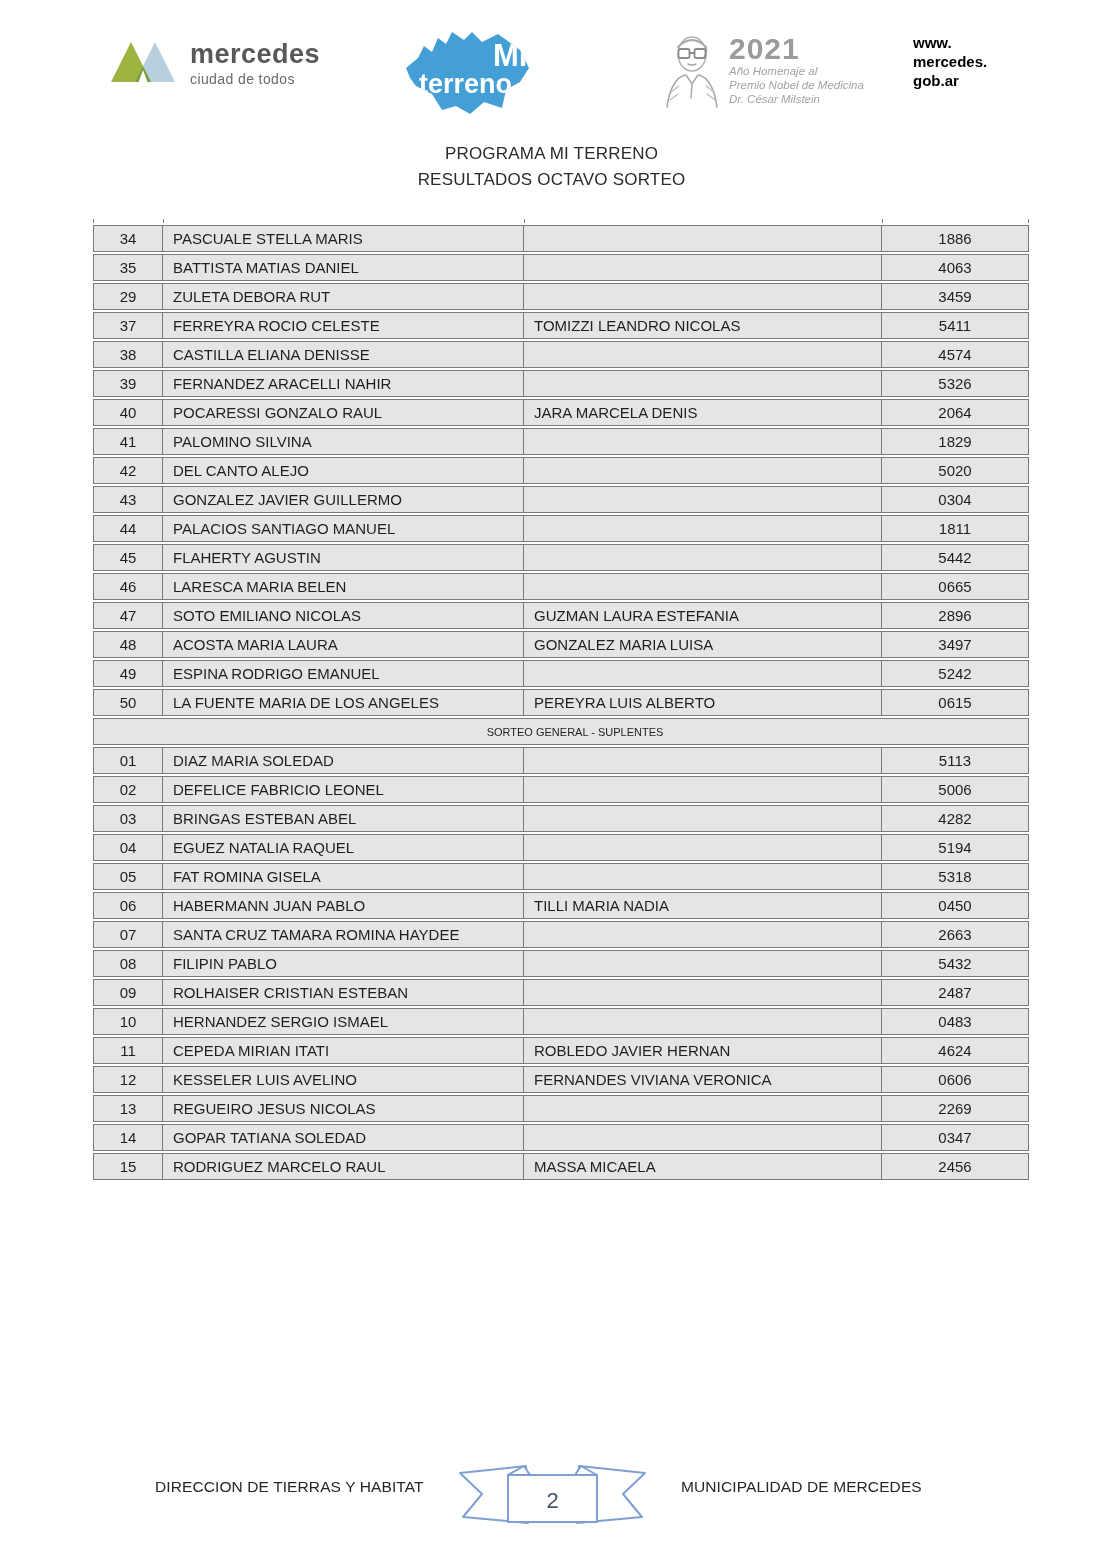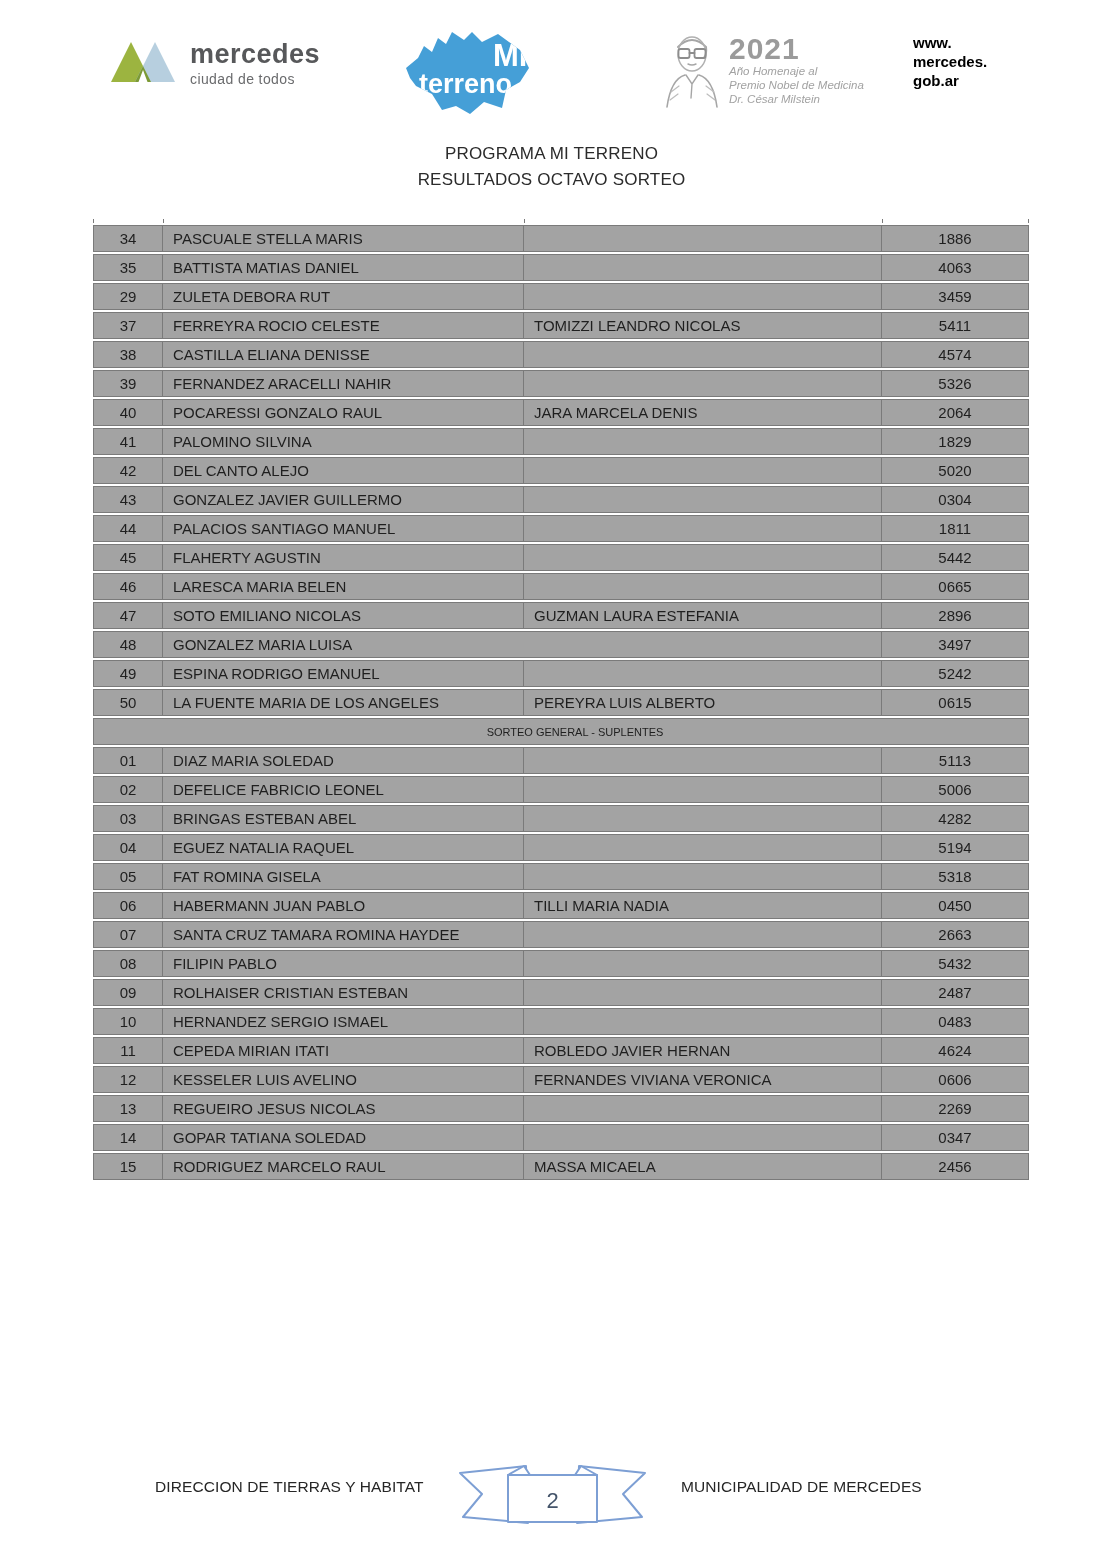--- a/index.html
+++ b/index.html
@@ -24,21 +24,21 @@
   .year-line{font-size:11.5px;font-style:italic;color:#a2a2a2;line-height:14px;}
   .website{position:absolute;left:913px;top:33px;font-size:15px;font-weight:bold;color:#000000;line-height:19px;}
   
   .doc-title{position:absolute;left:0;top:141px;width:100%;text-align:center;
     font-size:17px;color:#2b2b2b;line-height:26px;letter-spacing:0.2px;}
   
   .results-table{position:absolute;left:93px;top:219px;width:936px;}
   .stub-strip{position:relative;height:4px;margin-bottom:2px;}
   .stub{position:absolute;top:0;width:1px;height:4px;background:#7a7a7a;}
   .trow{display:flex;align-items:stretch;border:1px solid #7a7a7a;margin-bottom:2px;
-    height:27px;box-sizing:border-box;background:#a3a3a3;font-size:15px;}
+    height:27px;box-sizing:border-box;background:#e5e5e5;font-size:15px;}
   .cell{display:flex;align-items:center;box-sizing:border-box;overflow:hidden;white-space:nowrap;}
   .c1{width:69px;justify-content:center;border-right:1px solid #7a7a7a;}
   .c2{width:361px;padding-left:10px;border-right:1px solid #7a7a7a;}
   .c3{flex:1;padding-left:10px;border-right:1px solid #7a7a7a;}
   .c4{width:146px;justify-content:center;}
   .trow.section{justify-content:center;align-items:center;font-size:11px;padding-left:28px;}
   
   .footer-left{position:absolute;left:155px;top:1478px;font-size:15.5px;color:#262626;letter-spacing:0.1px;}
   .footer-right{position:absolute;left:681px;top:1478px;font-size:15.5px;color:#262626;letter-spacing:0.1px;}
   .ribbon{position:absolute;left:450px;top:1458px;}
@@ -195,20 +195,21 @@
           <div class="cell c4">0665</div>
         </div>
         <div class="trow">
           <div class="cell c1">47</div>
           <div class="cell c2">SOTO EMILIANO NICOLAS</div>
           <div class="cell c3">GUZMAN LAURA ESTEFANIA</div>
           <div class="cell c4">2896</div>
         </div>
         <div class="trow">
           <div class="cell c1">48</div>
+          <div class="cell c2">ACOSTA MARIA LAURA</div>
           <div class="cell c3">GONZALEZ MARIA LUISA</div>
           <div class="cell c4">3497</div>
         </div>
         <div class="trow">
           <div class="cell c1">49</div>
           <div class="cell c2">ESPINA RODRIGO EMANUEL</div>
           <div class="cell c3"></div>
           <div class="cell c4">5242</div>
         </div>
         <div class="trow">

